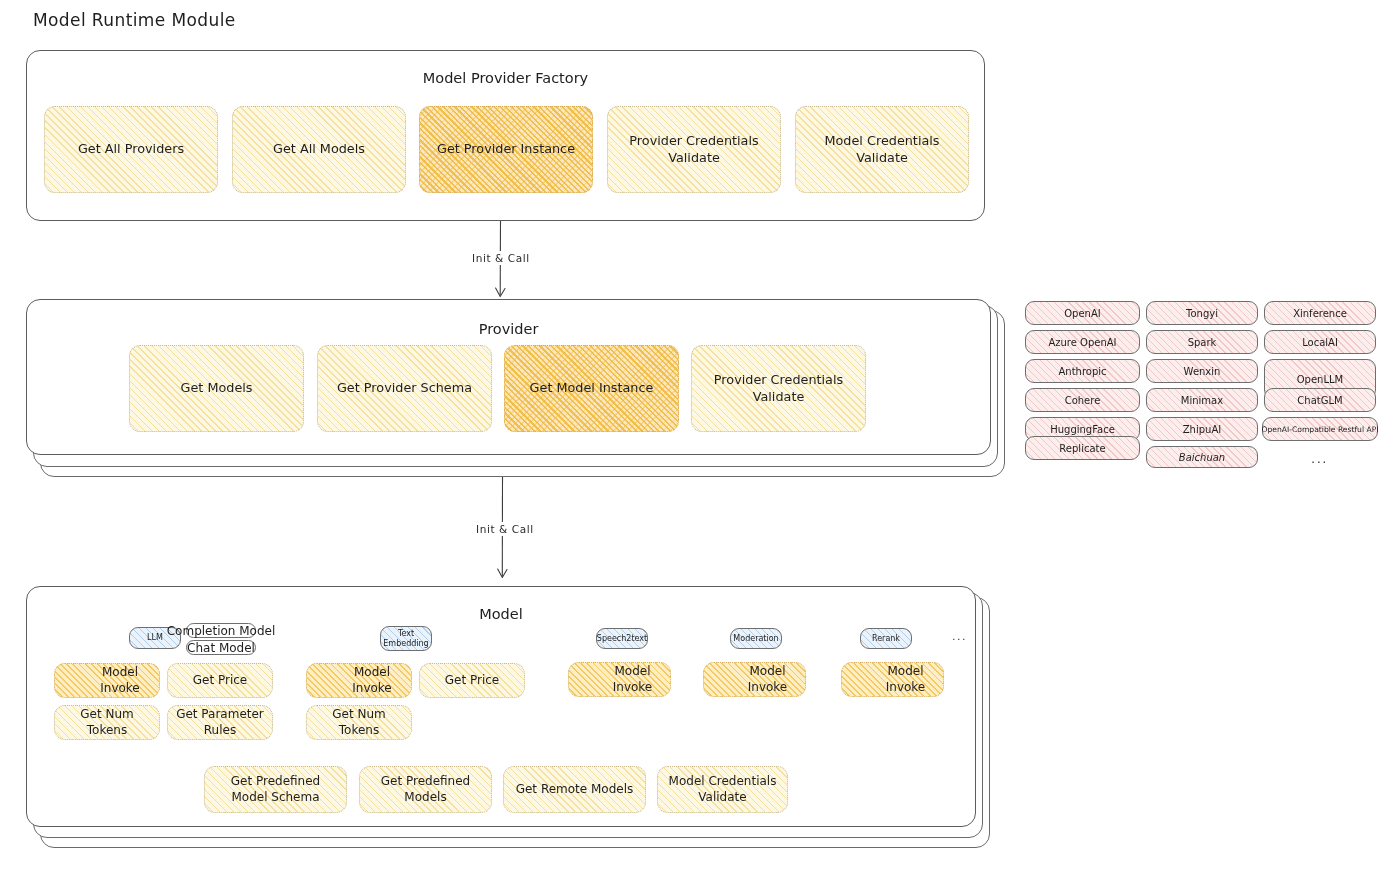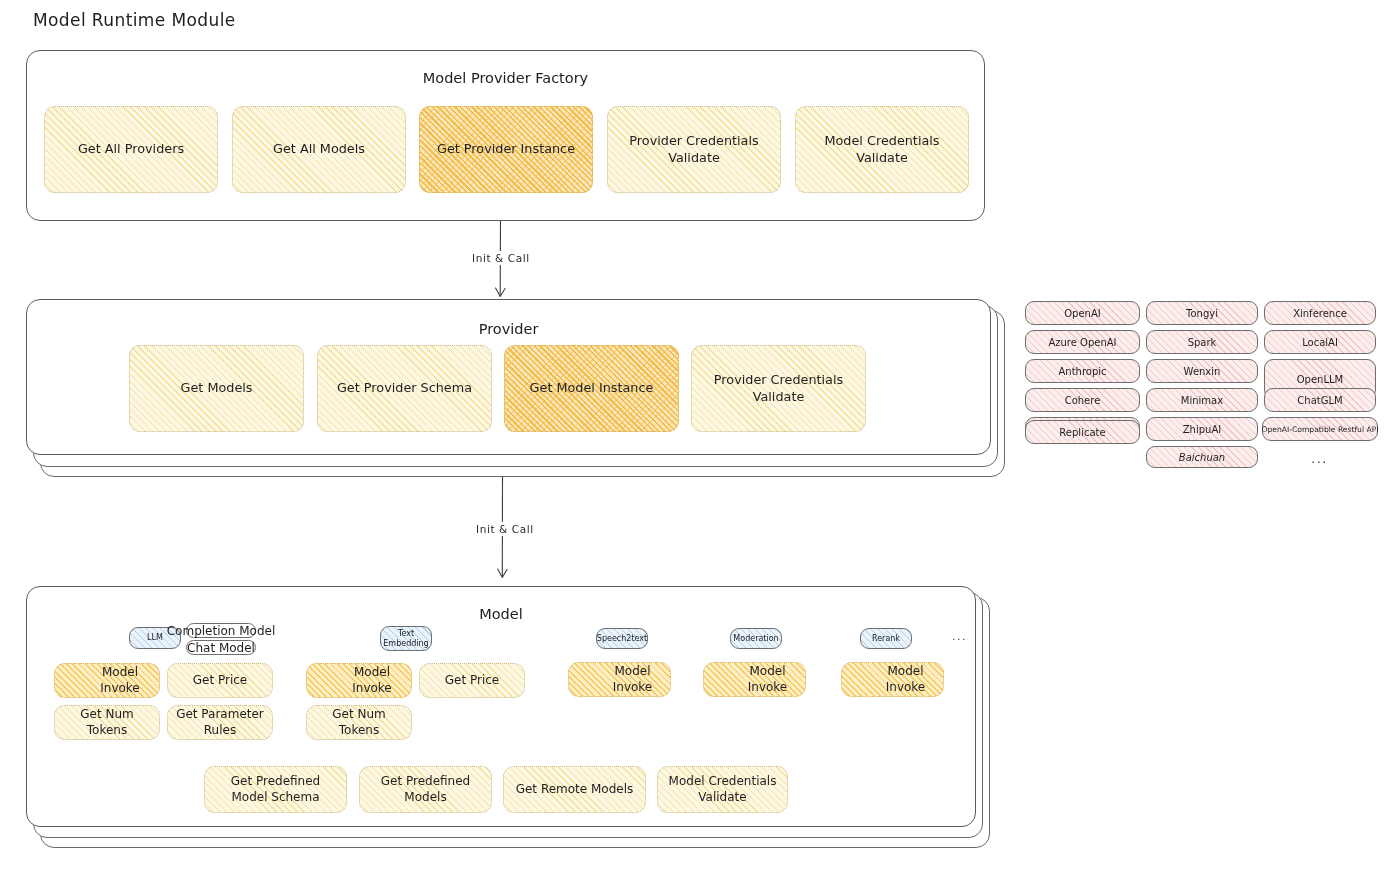--- a/index.html
+++ b/index.html
@@ -217,21 +217,21 @@
   </div>
 <div class="chip-rose" style="left:1025px; top:359px; width:115px; height:24px;">
   <span>Anthropic</span>
   </div>
 <div class="chip-rose" style="left:1025px; top:388px; width:115px; height:24px;">
   <span>Cohere</span>
   </div>
 <div class="chip-rose" style="left:1025px; top:417px; width:115px; height:24px;">
   <span>HuggingFace</span>
   </div>
-<div class="chip-rose" style="left:1025px; top:420px; width:115px; height:24px;">
+<div class="chip-rose" style="left:1025px; top:436px; width:115px; height:24px;">
   <span>Replicate</span>
   </div>
 
 <div class="chip-rose" style="left:1146px; top:301px; width:112px; height:24px;">
   <span>Tongyi</span>
   </div>
 <div class="chip-rose" style="left:1146px; top:330px; width:112px; height:24px;">
   <span>Spark</span>
   </div>
 <div class="chip-rose" style="left:1146px; top:359px; width:112px; height:24px;">

